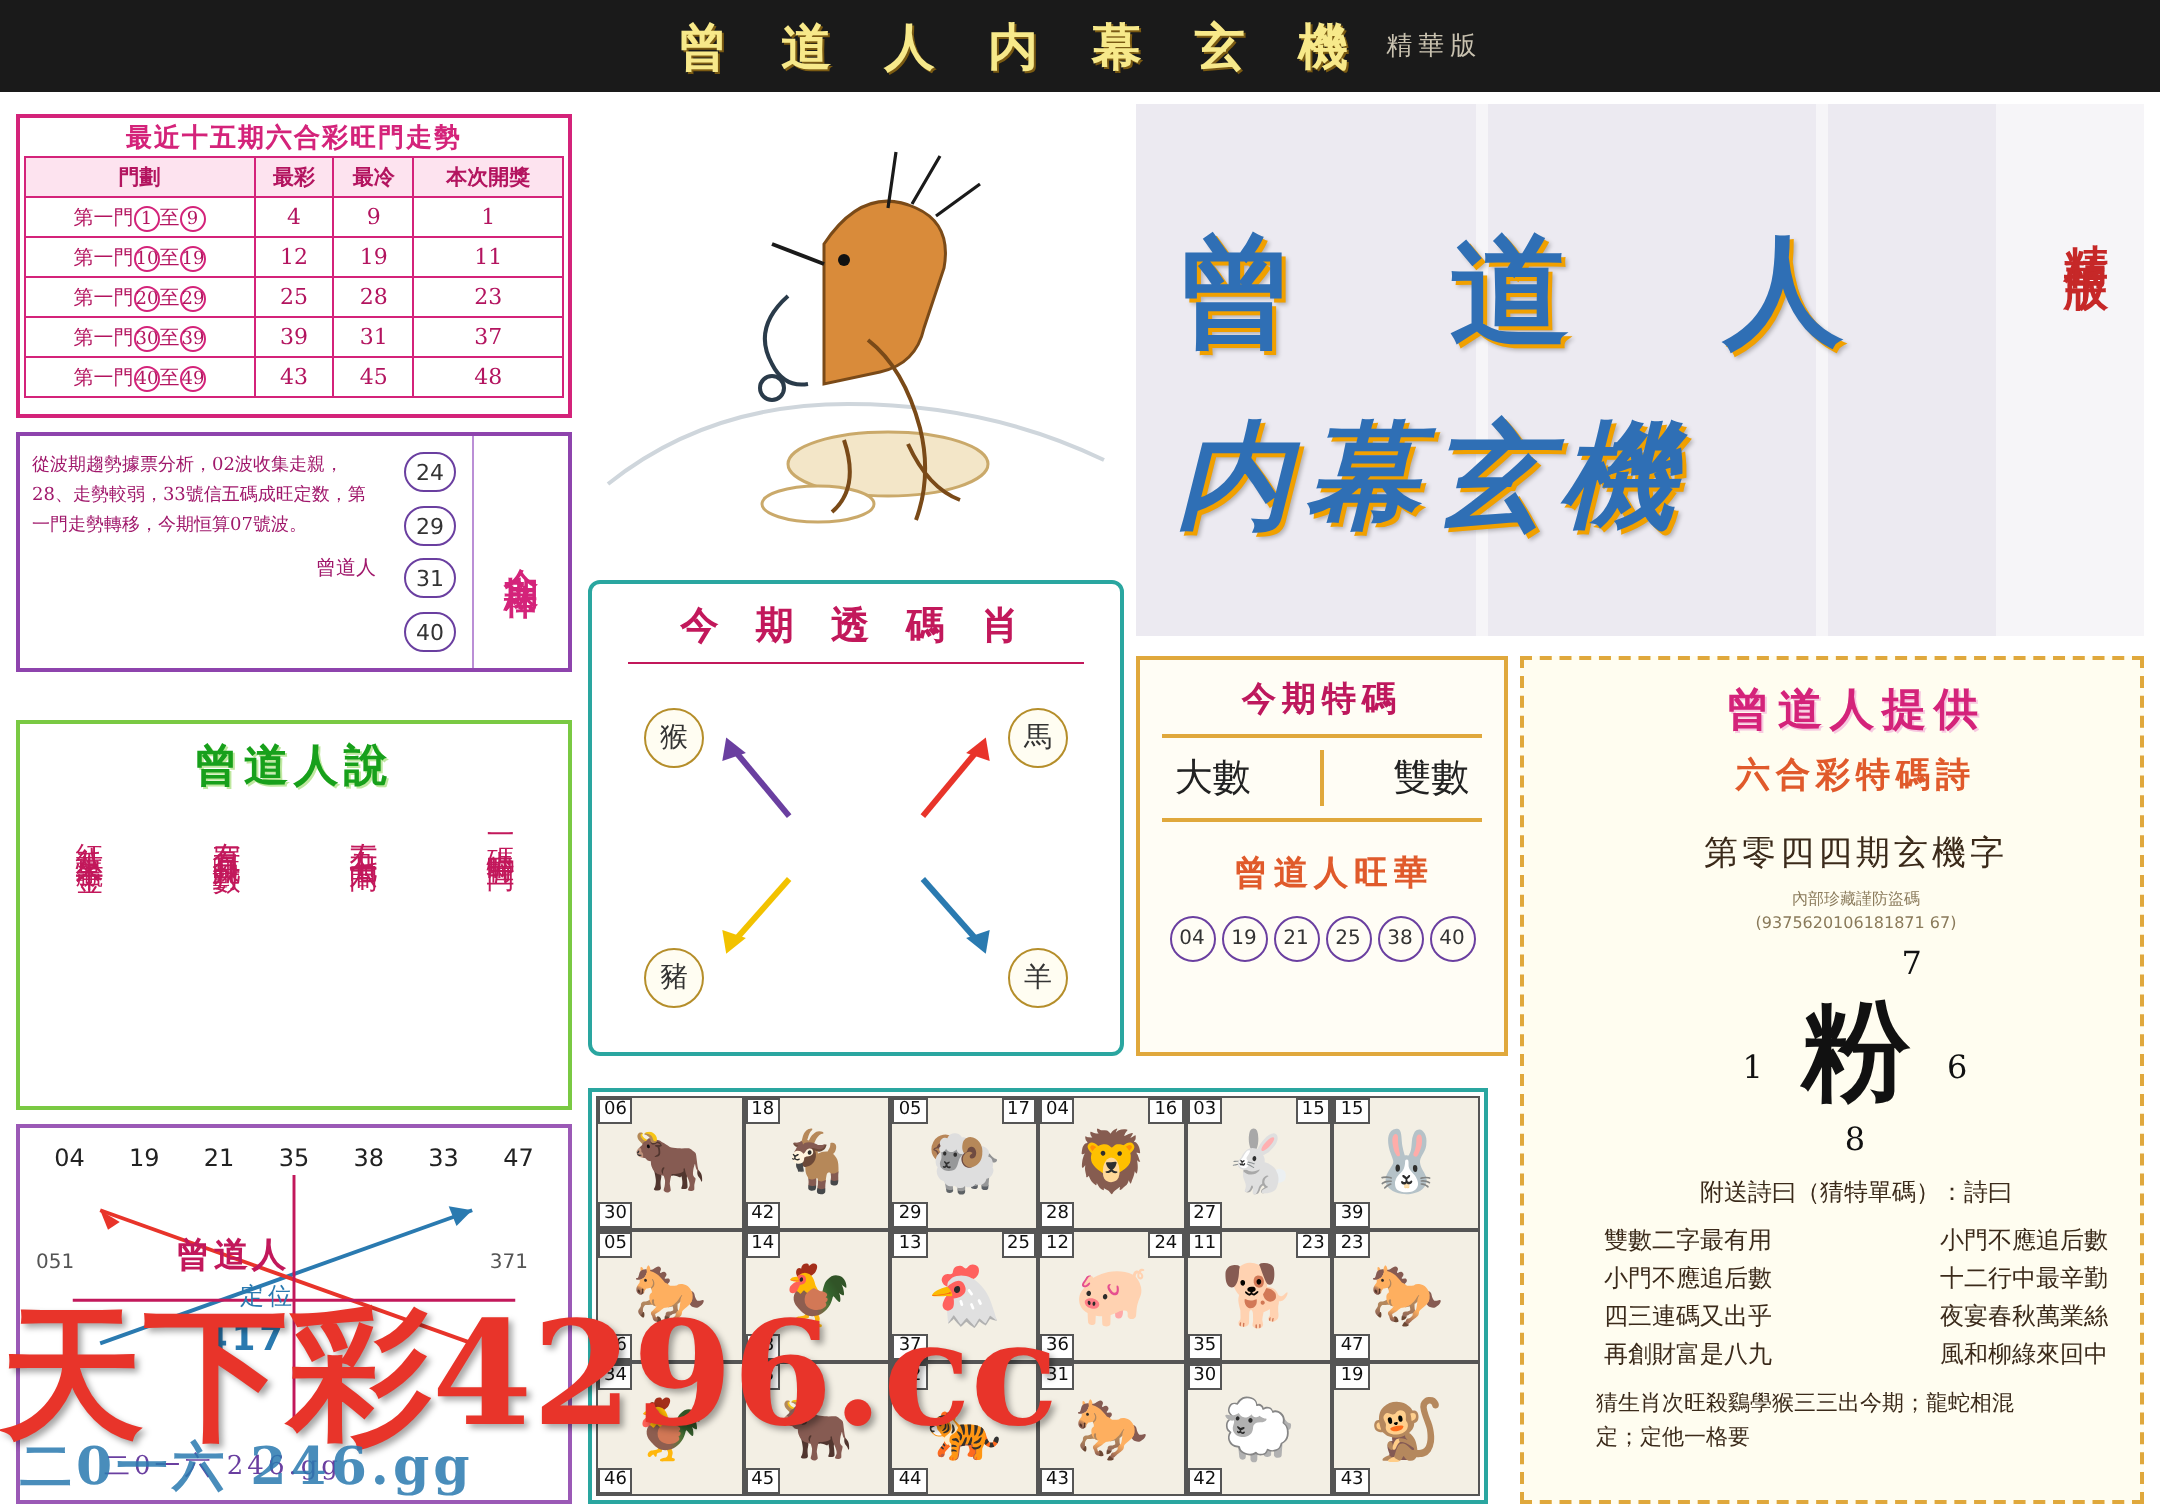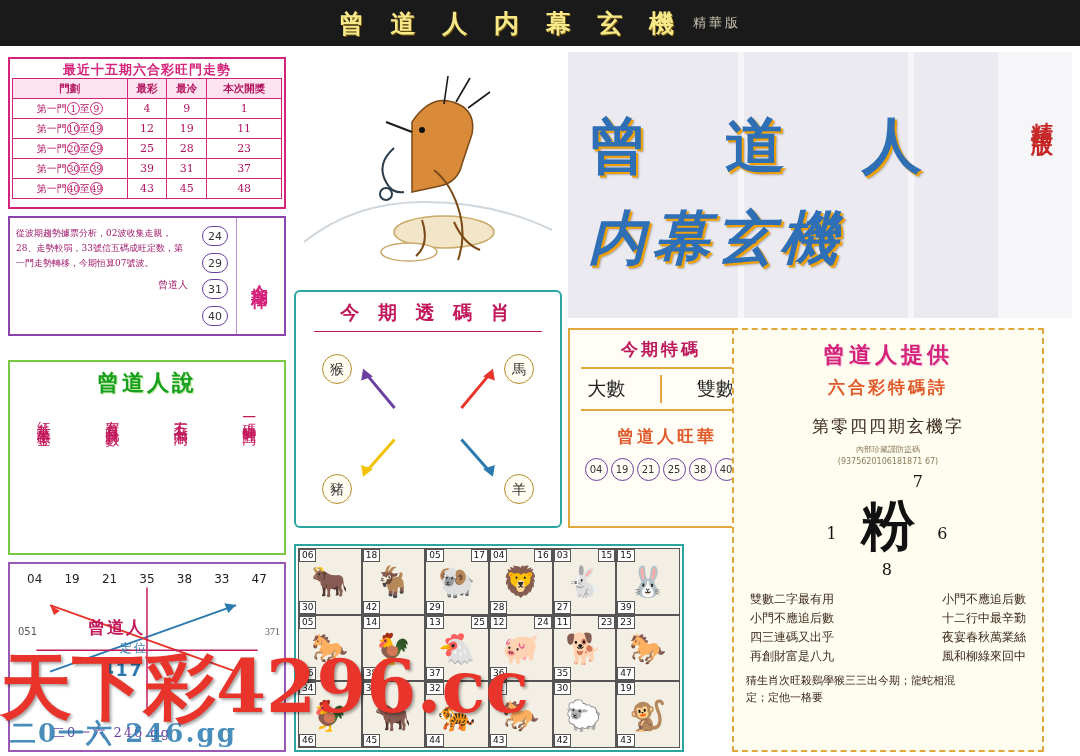--- a/index.html
+++ b/index.html
@@ -89,21 +89,21 @@
     padding:8px 6px 0; font-size:12px; color:#222; }
   #compassBox .c-name { position:absolute; left:78px; top:52px;
     font-size:17px; color:#c2185b; font-weight:bold; letter-spacing:2px;
     font-family:"DejaVu Serif", serif;}
   #compassBox .c-sub { position:absolute; left:110px; top:76px;
     font-size:12px; color:#2a7ab0; letter-spacing:2px;
     font-family:"DejaVu Serif", serif;}
   #compassBox .c-num { position:absolute; left:92px; top:96px;
     font-size:17px; color:#2a7ab0; letter-spacing:2px; font-weight:bold;}
   #compassBox .c-left { position:absolute; left:8px; top:62px; font-size:10px; color:#555;}
-  #compassBox .c-right { position:absolute; right:4px; top:62px; font-size:10px; color:#555;font-family:Liberation Serif, serif;}
+  #compassBox .c-right { position:absolute; right:20px; top:62px; font-size:10px; color:#555;}
   #compassBox .c-bottom { position:absolute; left:42px; top:160px; font-size:13px;
     color:#6a3fa0; letter-spacing:2px; font-family:"DejaVu Serif", serif;}
 
   
   #birdBox { left:294px; top:52px; width:268px; height:232px; }
 
   
   #zodiacBox { left:294px; top:290px; width:268px; height:238px;
     border:2px solid #2aa6a0; border-radius:6px; background:#fff; }
   #zodiacBox .ttl { text-align:center; margin-top:8px; font-size:19px; font-weight:bold;
@@ -143,22 +143,22 @@
   #titlePanel .t2 { position:absolute; left:20px; top:148px; width:430px;
     font-size:58px; font-weight:bold; color:#2f6fb5; letter-spacing:6px;
     font-style:italic;
     font-family:Liberation Sans, sans-serif;
     text-shadow:2px 2px 0 #f0a000, 3px 3px 2px rgba(0,0,0,.25); }
   #titlePanel .t3 { position:absolute; right:14px; top:52px;
     writing-mode:vertical-rl; font-size:22px; font-weight:bold; color:#c62828;
     letter-spacing:6px; font-family:"DejaVu Serif", serif;}
 
   
-  #poemPanel { left:732px; top:328px; width:312px; height:424px;
-    border:2px dashed #e0a83c; background:#fffdf0; }
+  #poemPanel { left:760px; top:328px; width:312px; height:424px;
+    border:2px dashed #e0a83c; background:#fffdf0;padding-left:24px; }
   #poemPanel .p-t1 { text-align:center; margin-top:10px; font-size:22px; font-weight:bold;
     color:#d4237a; letter-spacing:4px; font-family:"DejaVu Serif", serif;
     text-shadow:1px 1px 0 #f7c9e0;}
   #poemPanel .p-t2 { text-align:center; margin-top:6px; font-size:17px; font-weight:bold;
     color:#e05a2b; letter-spacing:3px; font-family:"DejaVu Serif", serif;}
   #poemPanel .p-t3 { text-align:center; margin-top:16px; font-size:17px;
     color:#3b2a1a; letter-spacing:2px; font-family:"DejaVu Serif", serif;}
   #poemPanel .p-small { text-align:center; margin-top:6px; font-size:8px; color:#8a7a5a;
     line-height:12px;}
   #poemPanel .word { position:relative; height:112px; margin-top:4px; }
@@ -172,21 +172,21 @@
   #poemPanel .word .n8 { left:48%; top:88px; }
   #poemPanel .p-note { text-align:center; font-size:12px; color:#3b2a1a; margin-top:4px;
     font-family:"DejaVu Serif", serif;}
   #poemPanel .p-rows { margin-top:6px; }
   #poemPanel .p-row { display:flex; justify-content:space-between; padding:0 16px;
     font-size:12px; color:#3b2a1a; line-height:19px; font-family:"DejaVu Serif", serif;}
   #poemPanel .p-tail { padding:6px 12px 0; font-size:11px; color:#3b2a1a;
     line-height:17px; font-family:"DejaVu Serif", serif;}
 
   
-  #gridBox { left:294px; top:544px; width:390px; height:208px;
+  #gridBox { left:294px; top:544px; width:450px; height:208px;
     border:2px solid #2aa6a0; background:#fff; padding:2px; }
   #gridBox .grid { display:grid; grid-template-columns:repeat(6,1fr);
     grid-template-rows:repeat(3,1fr); gap:0; height:100%; }
   #gridBox .cell { border:1px solid #555; position:relative; overflow:hidden;
     background:#f3efe4; }
   #gridBox .cell .tl, #gridBox .cell .tr, #gridBox .cell .bl {
     position:absolute; font-size:9px; color:#111; background:#fff;
     border:1px solid #555; padding:0 2px; line-height:11px;}
   #gridBox .cell .tl { left:0; top:0; }
   #gridBox .cell .tr { right:0; top:0; }
@@ -390,20 +390,21 @@
     <div class="p-t3">第零四四期玄機字</div>
     <div class="p-small" style="white-space:pre-line;">內部珍藏謹防盜碼
 (9375620106181871 67)</div>
     <div class="word">
       <span class="big">粉</span>
       <span class="n n7">7</span>
       <span class="n n6">6</span>
       <span class="n n1">1</span>
       <span class="n n8">8</span>
     </div>
+    <div class="p-note">附送詩曰（猜特單碼）：詩曰</div>
     <div class="p-rows">
       <div class="p-row">
         <span>雙數二字最有用</span>
         <span>小門不應追后數</span>
       </div>
       <div class="p-row">
         <span>小門不應追后數</span>
         <span>十二行中最辛勤</span>
       </div>
       <div class="p-row">

